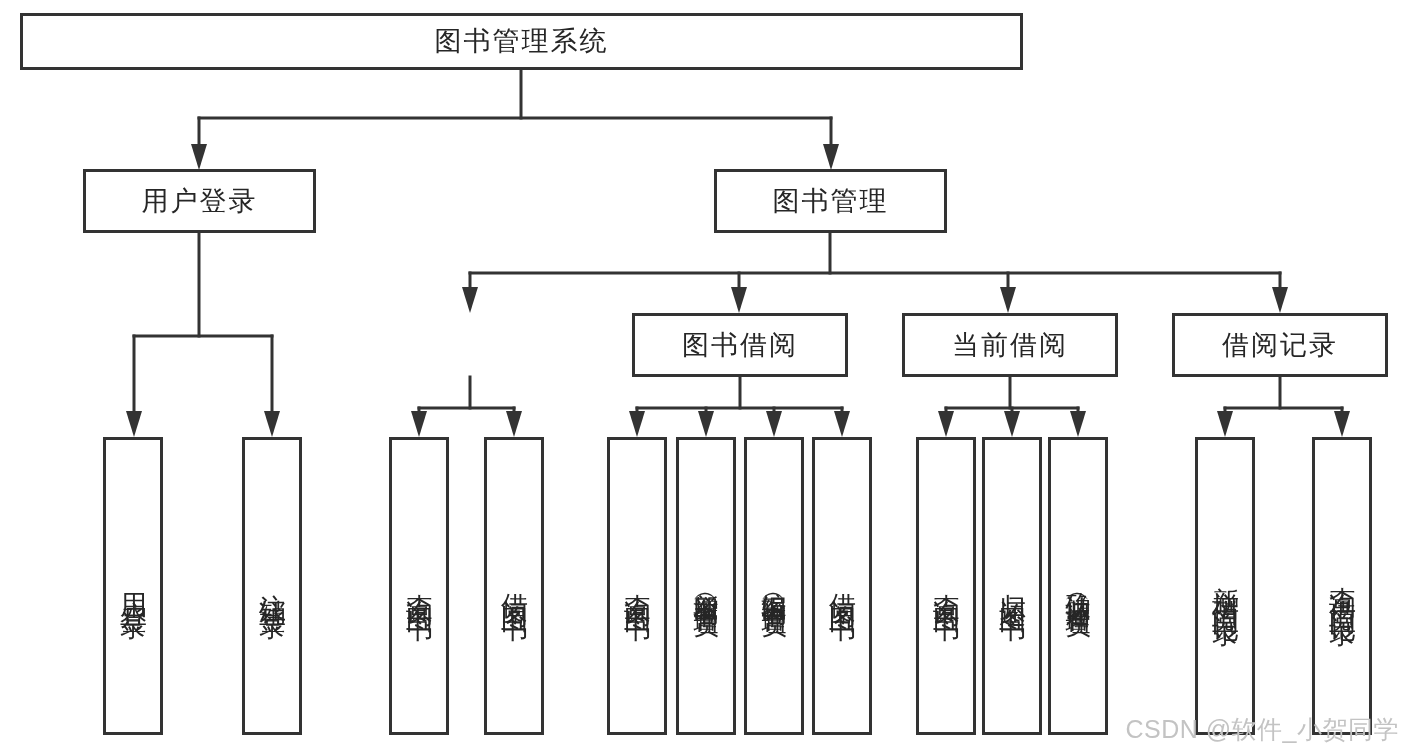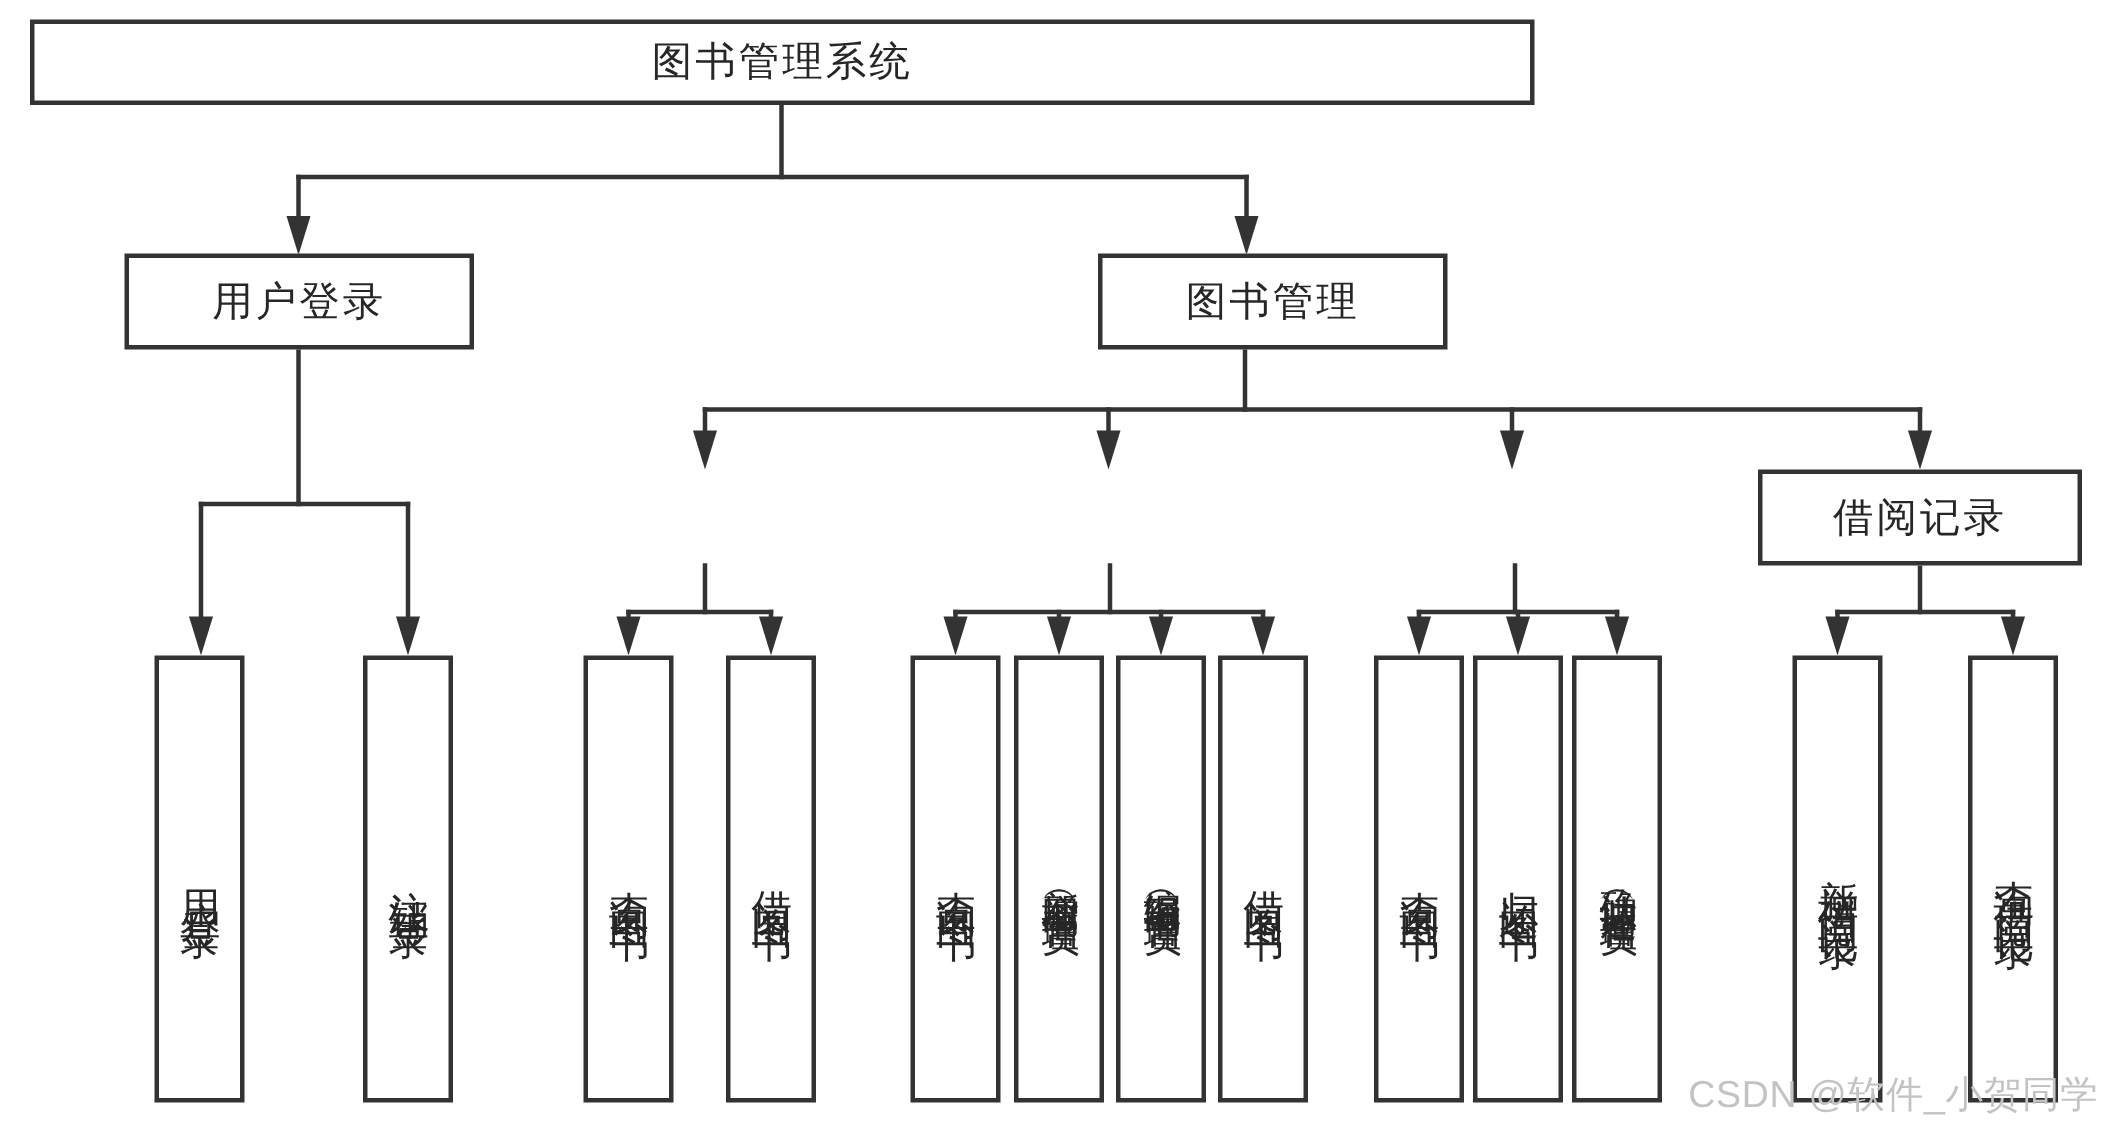--- a/index.html
+++ b/index.html
@@ -124,22 +124,24 @@
     <line x1="1225" y1="408" x2="1342" y2="408"></line>
     <line x1="1225" y1="408" x2="1225" y2="415"></line>
     <line x1="1342" y1="408" x2="1342" y2="415"></line>
     <polygon points="1217,411 1233,411 1225,437"></polygon>
     <polygon points="1334,411 1350,411 1342,437"></polygon>
   </svg>
 
   <div class="node" style="left:20px; top:13px; width:1003px; height:57px">图书管理系统</div>
 
   <div class="node" style="left:83px; top:169px; width:233px; height:64px">用户登录</div>
-  <div class="node" style="left:732px; top:169px; width:233px; height:64px">图书管理</div>
+  <div class="node" style="left:714px; top:169px; width:233px; height:64px">图书管理</div>
 
+  <div class="node" style="left:632px; top:313px; width:216px; height:64px">图书借阅</div>
+  <div class="node" style="left:902px; top:313px; width:216px; height:64px">当前借阅</div>
   <div class="node" style="left:1172px; top:313px; width:216px; height:64px">借阅记录</div>
 
   <div class="node leaf" style="left:103px; top:437px; width:60px; height:298px">用户登录</div>
   <div class="node leaf" style="left:242px; top:437px; width:60px; height:298px">注销登录</div>
 
   <div class="node leaf" style="left:389px; top:437px; width:60px; height:298px">查询图书</div>
   <div class="node leaf" style="left:484px; top:437px; width:60px; height:298px">借阅图书</div>
 
   <div class="node leaf" style="left:607px; top:437px; width:60px; height:298px">查询图书</div>
   <div class="node leaf tight" style="left:676px; top:437px; width:60px; height:298px">新增图书（管理员）</div>

